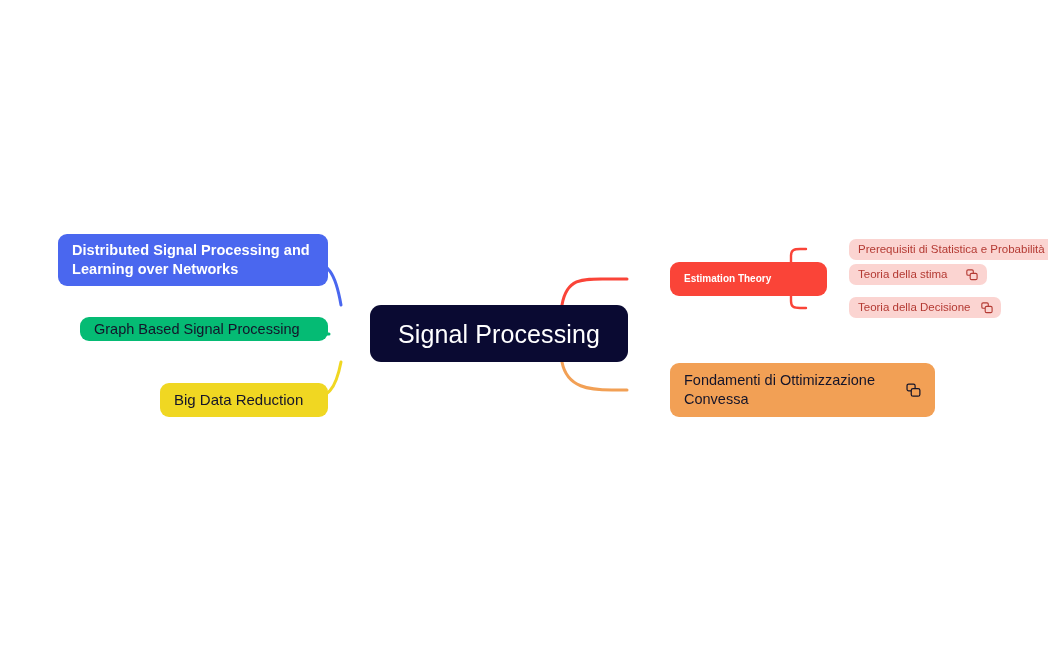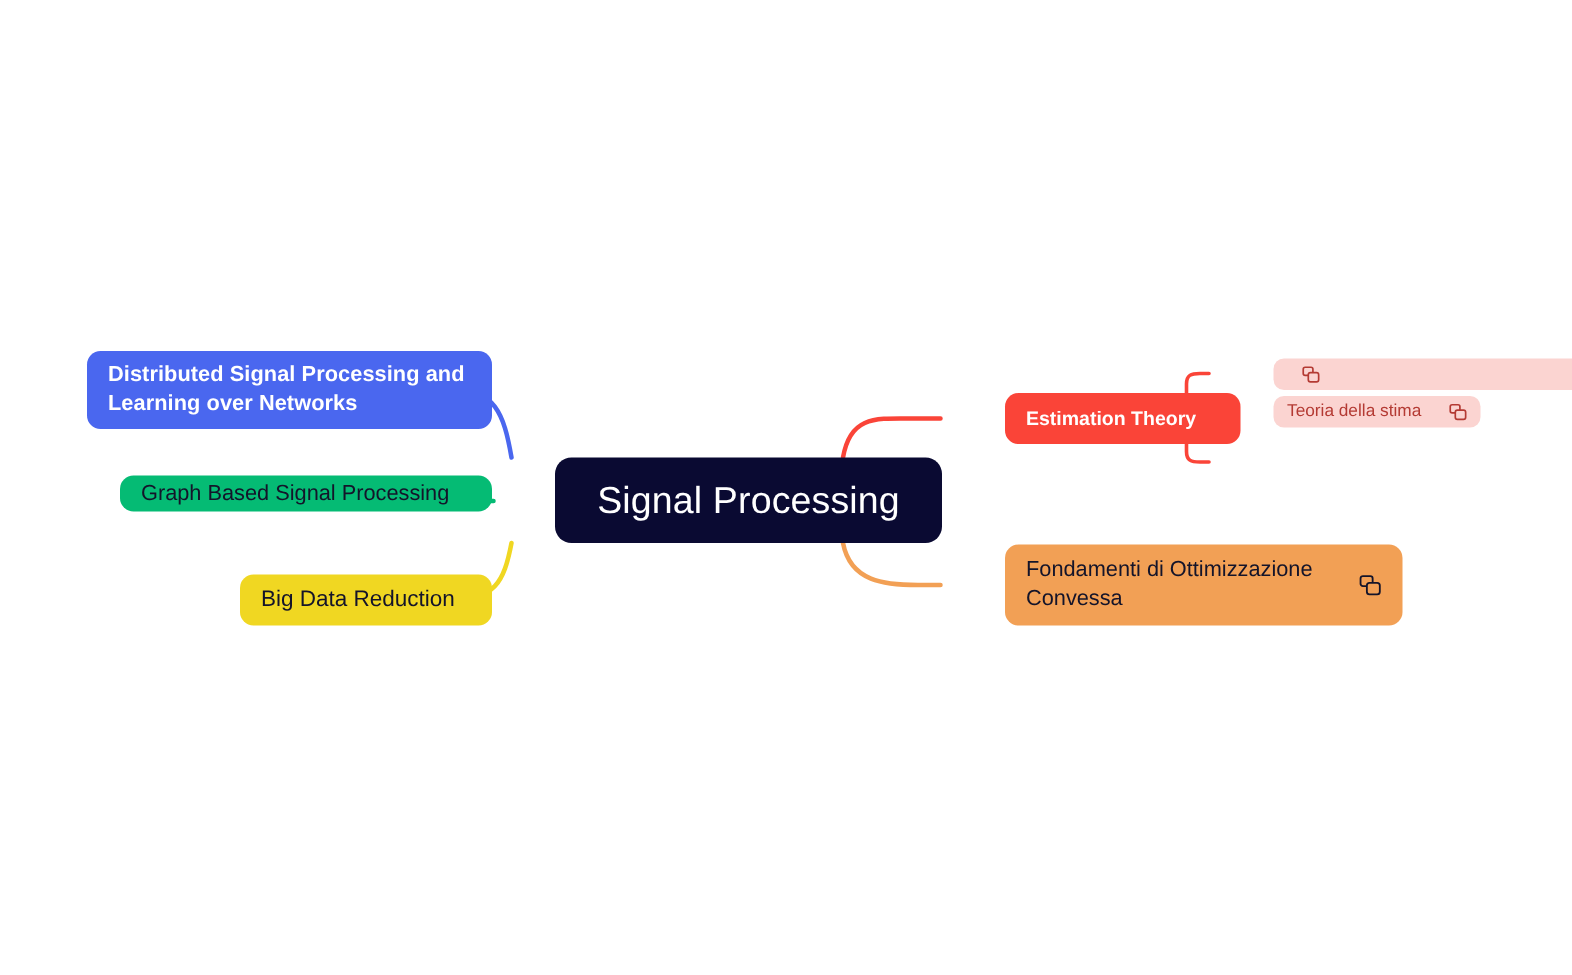--- a/index.html
+++ b/index.html
@@ -114,21 +114,21 @@
   .n-estimation {
     left: 627px;
     top: 262px;
     width: 157px;
     height: 34px;
     background: #fa4438;
     padding: 0 14px;
   }
   .n-estimation .node-label {
     color: #ffffff;
-    font-size: 13px;
+    font-size: 10px;
     font-weight: bold;
   }
 
   .n-fondamenti {
     left: 627px;
     top: 363px;
     width: 265px;
     height: 54px;
     background: #f2a055;
     padding: 0 14px;
@@ -218,32 +218,42 @@
 Convessa</span>
     <span class="copy-icon">
       <svg width="15" height="15" viewBox="0 0 16 16" xmlns="http://www.w3.org/2000/svg">
         <rect x="1.1" y="1.1" width="8.6" height="7.2" rx="1.7" fill="none" stroke="#14142a" stroke-width="1.3"></rect>
         <rect x="5.6" y="5.9" width="9.2" height="8.2" rx="1.9" fill="#f2a055" stroke="#14142a" stroke-width="1.3"></rect>
       </svg>
     </span>
   </div>
 
   <div class="node leaf n-prereq">
+    <span class="node-label">Prerequisiti di Statistica e Probabilità</span>
     <span class="copy-icon">
       <svg width="12" height="12" viewBox="0 0 16 16" xmlns="http://www.w3.org/2000/svg">
         <rect x="1.1" y="1.1" width="8.6" height="7.2" rx="1.7" fill="none" stroke="#b43a33" stroke-width="1.5"></rect>
         <rect x="5.6" y="5.9" width="9.2" height="8.2" rx="1.9" fill="#fbd4d1" stroke="#b43a33" stroke-width="1.5"></rect>
       </svg>
     </span>
   </div>
 
   <div class="node leaf n-stima">
     <span class="node-label">Teoria della stima</span>
     <span class="copy-icon">
       <svg width="12" height="12" viewBox="0 0 16 16" xmlns="http://www.w3.org/2000/svg">
         <rect x="1.1" y="1.1" width="8.6" height="7.2" rx="1.7" fill="none" stroke="#b43a33" stroke-width="1.5"></rect>
         <rect x="5.6" y="5.9" width="9.2" height="8.2" rx="1.9" fill="#fbd4d1" stroke="#b43a33" stroke-width="1.5"></rect>
       </svg>
     </span>
   </div>
 
+  <div class="node leaf n-decisione">
+    <span class="node-label">Teoria della Decisione</span>
+    <span class="copy-icon">
+      <svg width="12" height="12" viewBox="0 0 16 16" xmlns="http://www.w3.org/2000/svg">
+        <rect x="1.1" y="1.1" width="8.6" height="7.2" rx="1.7" fill="none" stroke="#b43a33" stroke-width="1.5"></rect>
+        <rect x="5.6" y="5.9" width="9.2" height="8.2" rx="1.9" fill="#fbd4d1" stroke="#b43a33" stroke-width="1.5"></rect>
+      </svg>
+    </span>
+  </div>
 
 </div>
 
 </body></html>

